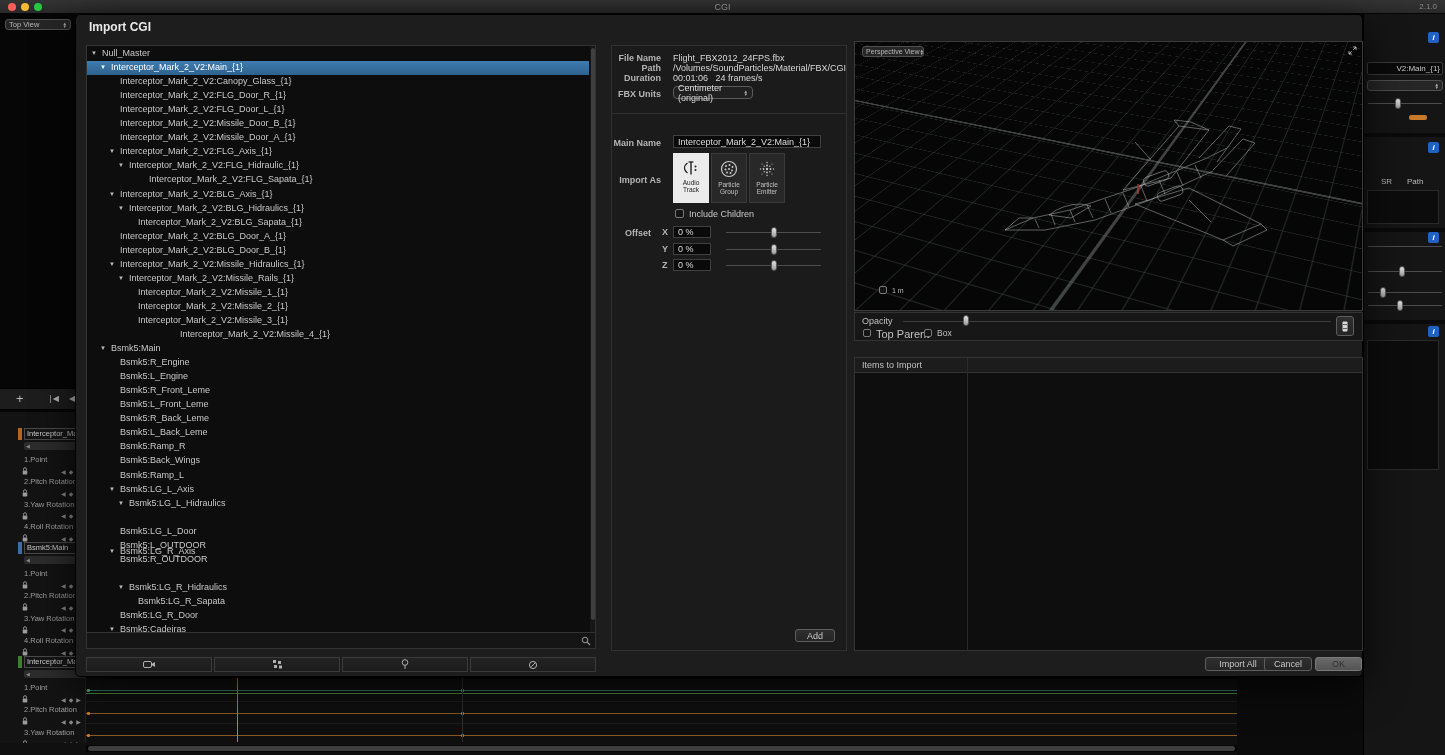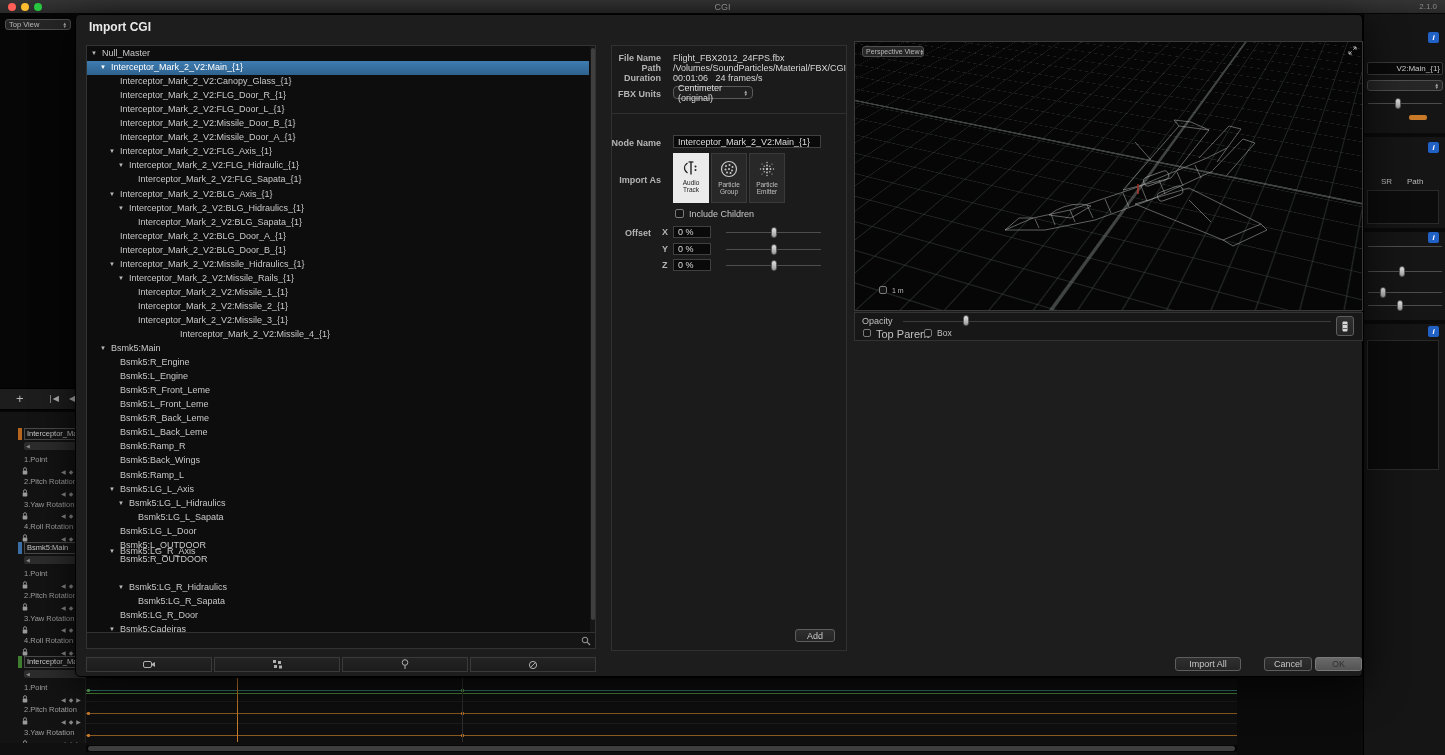--- a/index.html
+++ b/index.html
@@ -352,21 +352,21 @@
         </div>
         <div class="trow" style="top: 99.35px;">
           <span class="caret" style="left: 22px;">▼</span>
           <span class="tlabel" style="left: 33px;">Interceptor_Mark_2_V2:FLG_Axis_{1}</span>
         </div>
         <div class="trow" style="top: 113.4px;">
           <span class="caret" style="left: 31px;">▼</span>
           <span class="tlabel" style="left: 42px;">Interceptor_Mark_2_V2:FLG_Hidraulic_{1}</span>
         </div>
         <div class="trow" style="top: 127.45px;">
-          <span class="tlabel" style="left: 51px;">Interceptor_Mark_2_V2:FLG_Sapata_{1}</span>
+          <span class="tlabel" style="left: 62px;">Interceptor_Mark_2_V2:FLG_Sapata_{1}</span>
         </div>
         <div class="trow" style="top: 141.5px;">
           <span class="caret" style="left: 22px;">▼</span>
           <span class="tlabel" style="left: 33px;">Interceptor_Mark_2_V2:BLG_Axis_{1}</span>
         </div>
         <div class="trow" style="top: 155.55px;">
           <span class="caret" style="left: 31px;">▼</span>
           <span class="tlabel" style="left: 42px;">Interceptor_Mark_2_V2:BLG_Hidraulics_{1}</span>
         </div>
         <div class="trow" style="top: 169.6px;">
@@ -429,23 +429,20 @@
         <div class="trow" style="top: 422.5px;">
           <span class="tlabel" style="left: 33px;">Bsmk5:Ramp_L</span>
         </div>
         <div class="trow" style="top: 436.55px;">
           <span class="caret" style="left: 22px;">▼</span>
           <span class="tlabel" style="left: 33px;">Bsmk5:LG_L_Axis</span>
         </div>
         <div class="trow" style="top: 450.6px;">
           <span class="caret" style="left: 31px;">▼</span>
           <span class="tlabel" style="left: 42px;">Bsmk5:LG_L_Hidraulics</span>
-        </div>
-        <div class="trow" style="top: 464.65px;">
-          <span class="tlabel" style="left: 51px;">Bsmk5:LG_L_Sapata</span>
         </div>
         <div class="trow" style="top: 478.7px;">
           <span class="tlabel" style="left: 33px;">Bsmk5:LG_L_Door</span>
         </div>
         <div class="trow" style="top: 492.75px;">
           <span class="tlabel" style="left: 33px;">Bsmk5:L_OUTDOOR</span>
         </div>
         <div class="trow" style="top: 506.8px;">
           <span class="tlabel" style="left: 33px;">Bsmk5:R_OUTDOOR</span>
         </div>
@@ -521,21 +518,21 @@
     </div>
     <div class="abs flabel" style="top:74px">FBX Units</div>
     <div class="abs dd" style="left:597px;top:71px;width:80px;height:13px">
       <span>Centimeter (original)</span>
       <span class="dd-step" style="margin-left:4px">
           <span>▲</span>
           <span>▼</span>
         </span>
     </div>
 
-    <div class="abs flabel" style="top:123px">Node Name</div>
+    <div class="abs flabel" style="top:123px">Main Name</div>
     <div class="abs inputbox" style="left:597px;top:120px;width:148px;height:13px">
       <span>Interceptor_Mark_2_V2:Main_{1}</span>
     </div>
 
     <div class="abs flabel" style="top:160px">Import As</div>
     <div class="abs" id="tiles" style="left:597px;top:138px;display:flex;gap:2px">
         <div class="tile sel">
           <div>
             <svg width="18" height="16" viewBox="0 0 18 16">
               <path d="M5.5 3 Q2.5 5 2.5 8 Q2.5 11 5.5 13" fill="none" stroke="#222" stroke-width="1.2"></path>
@@ -648,22 +645,28 @@
       <div class="abs small-label" style="left:82px;top:15px;font-size:8.5px">Box</div>
       <div class="abs btn" style="left:481px;top:3px;width:18px;height:20px">
         <svg width="6" height="11" viewBox="0 0 6 11">
           <rect x="0.5" y="0.5" width="5" height="10" rx="1" fill="#d8d8d8"></rect>
           <line x1="1" y1="3.5" x2="5" y2="3.5" stroke="#444" stroke-width="0.8"></line>
           <line x1="1" y1="7.5" x2="5" y2="7.5" stroke="#444" stroke-width="0.8"></line>
         </svg>
       </div>
     </div>
 
-
-    <div class="abs btn" style="left:1099px;top:642px;width:66px;height:14px">
+    <div class="abs" id="itemsbox">
+      <div class="abs" id="items-header">
+        <span class="abs small-label" style="left:7px;top:2px">Items to Import</span>
+      </div>
+      <div class="abs" id="items-divider"></div>
+    </div>
+
+    <div class="abs btn" style="left:1129px;top:642px;width:66px;height:14px">
       <span>Import All</span>
     </div>
     <div class="abs btn" style="left:1188px;top:642px;width:48px;height:14px">
       <span>Cancel</span>
     </div>
     <div class="abs btn primary" style="left:1239px;top:642px;width:47px;height:14px">
       <span>OK</span>
     </div>
   <div class="abs axis" style="top: 212px;">X</div>
       <div class="abs inputbox offset-field" style="top: 211px;">0 %</div>

